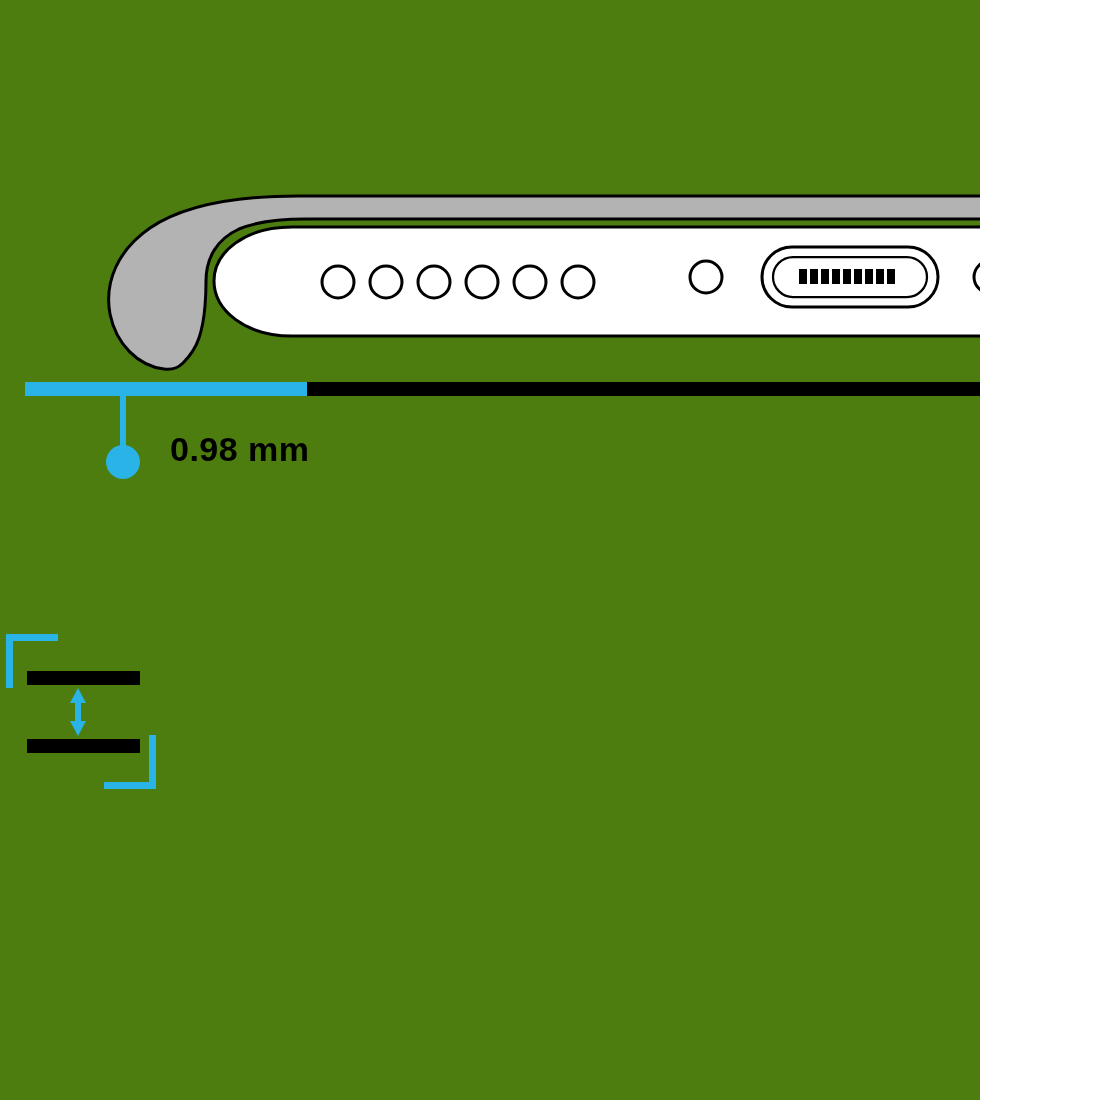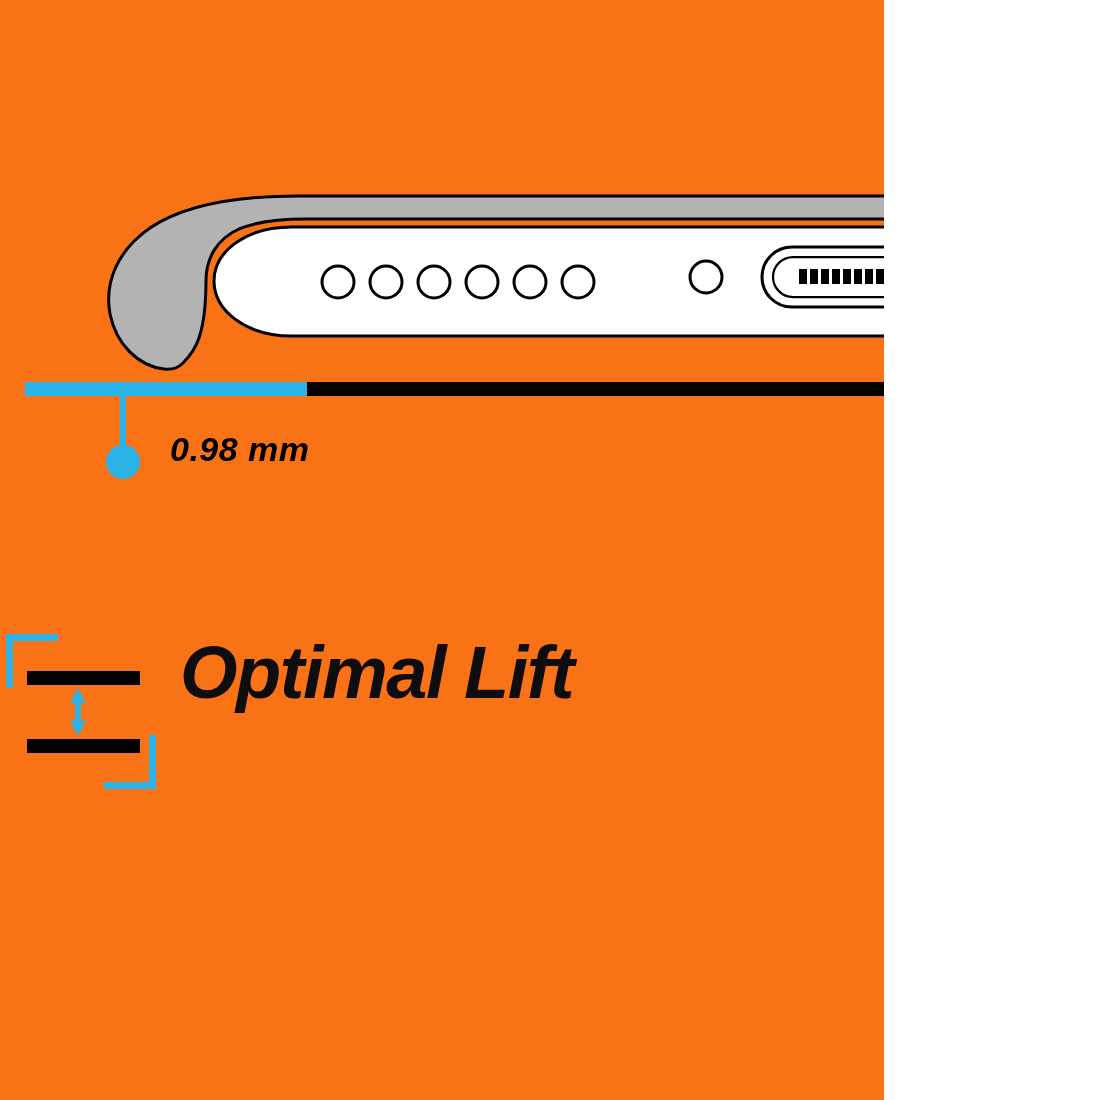--- a/index.html
+++ b/index.html
@@ -4,24 +4,23 @@
 <style>
   html, body { margin: 0; padding: 0; }
   body {
     width: 1100px; height: 1100px;
     background: #ffffff;
     font-family: "Liberation Sans", sans-serif;
     overflow: hidden;
   }
   .canvas {
     position: relative;
-    width: 884px; height: 1100px;
-    background: #f97316;
+    width: 980px; height: 1100px;
+    background: #4d7c0f;
     overflow: hidden;
-    font-style: italic;
   }
   .art { position: absolute; left: 0; top: 0; width: 1100px; height: 1100px; }
 
   .measure-label {
     position: absolute; left: 170px; top: 430px;
     font-size: 34px; font-weight: bold;
     color: var(--ink-black, #000);
     letter-spacing: 0.5px;
     white-space: nowrap;
   }
@@ -123,15 +122,14 @@
       <rect class="fill-black" x="27" y="739" width="113" height="14"></rect>
       <g>
         <line class="cyan-stroke" x1="78" y1="701" x2="78" y2="723" stroke-width="6"></line>
         <polygon class="fill-cyan" points="70,703 86,703 78,688"></polygon>
         <polygon class="fill-cyan" points="70,721 86,721 78,736"></polygon>
       </g>
     </g>
   </svg>
 
   <div class="measure-label">0.98 mm</div>
-  <div class="title">Optimal Lift</div>
 
 </div>
 
 </body></html>

